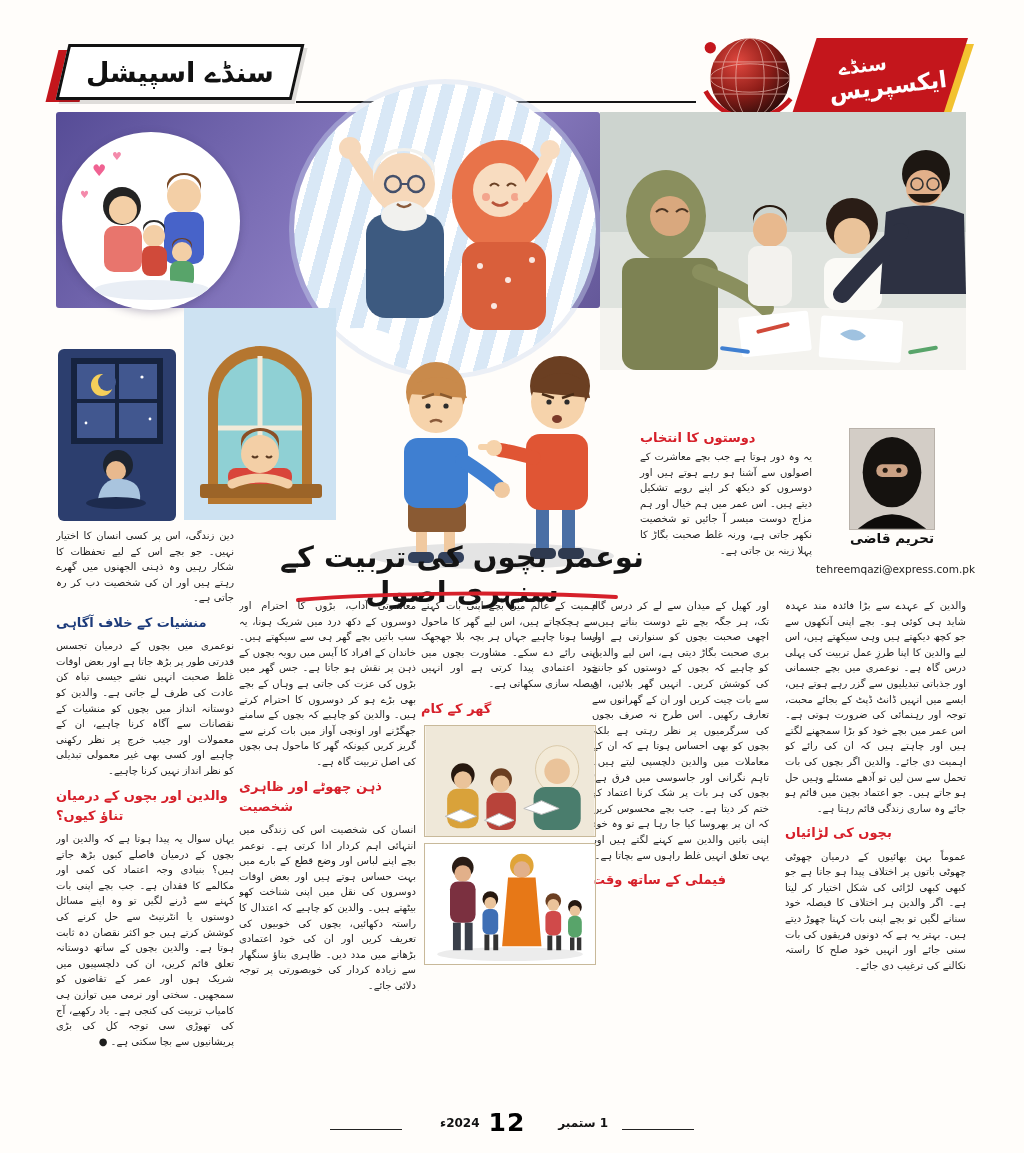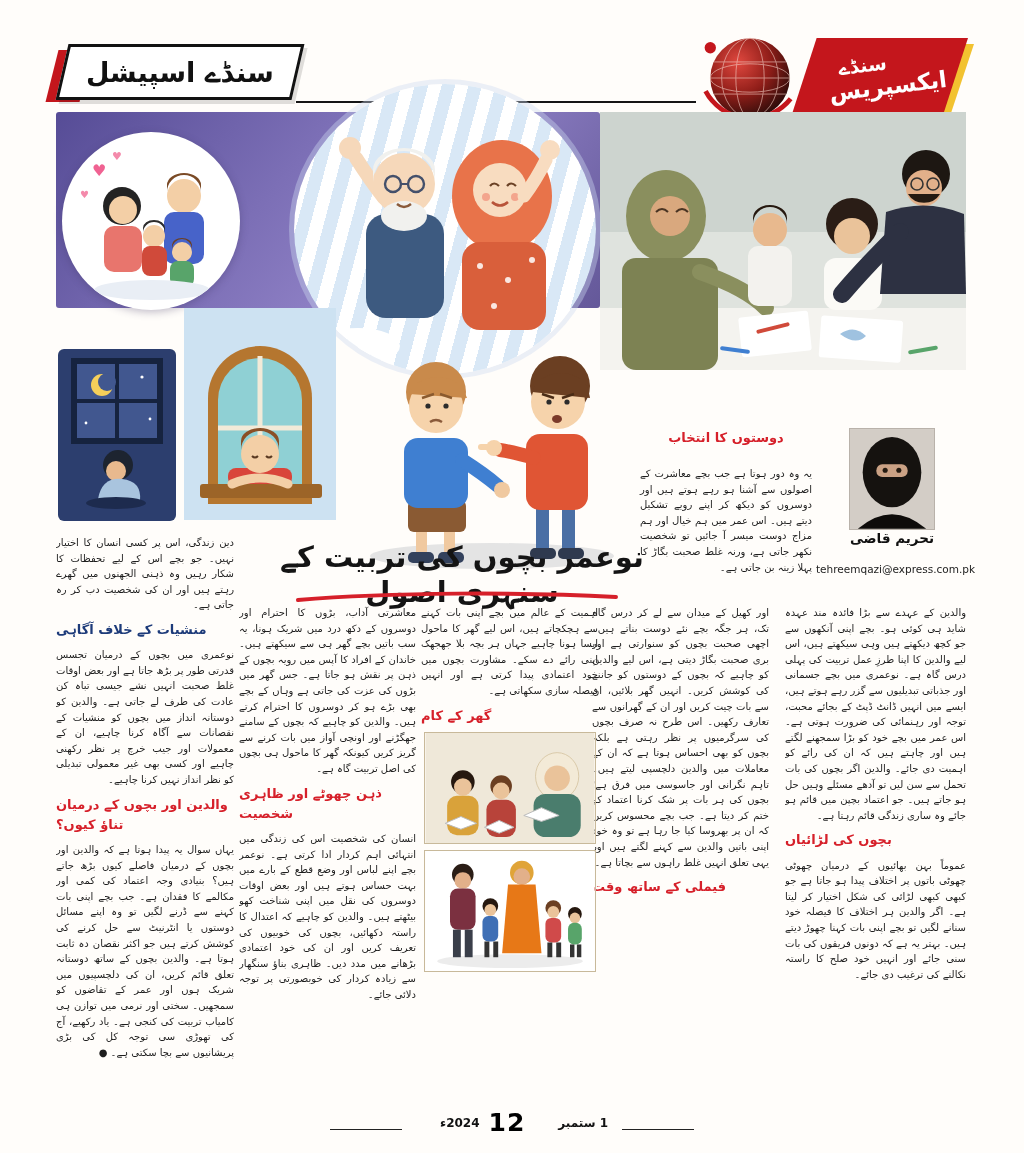--- a/index.html
+++ b/index.html
@@ -37,30 +37,30 @@
   .card-window { position:absolute; left:184px; top:308px; width:152px; height:212px; overflow:hidden; }
   .boys-art    { position:absolute; left:346px; top:300px; width:292px; height:276px; }
 
   
   .headline { position:absolute; left:248px; top:540px; width:428px; text-align:center;
               font-size:29px; font-weight:bold; color:#141414; direction:rtl; line-height:1.2; }
   .headline-swoosh { position:absolute; left:292px; top:590px; width:330px; height:14px; }
 
   
   .intro { position:absolute; left:640px; top:430px; width:172px; }
-  .intro h3 { color:#d6202a; font-size:13px; font-weight:bold; text-align:center; direction:rtl; margin-bottom:21px; }
+  .intro h3 { color:#d6202a; font-size:13px; font-weight:bold; text-align:left; direction:rtl; margin-bottom:4px; }
   .author { position:absolute; left:816px; top:428px; width:152px; text-align:center; }
   .author-photo { width:86px; height:102px; margin:0 auto; border:1px solid #b9b2aa; background:#d8d2cb; }
   .author-name { font-size:13.5px; font-weight:bold; color:#111; direction:rtl; }
   .author-email { font-size:10.5px; color:#222; margin-top:17px; font-family:"DejaVu Sans", sans-serif; }
 
   
   .body-text { font-size:10px; line-height:1.56; text-align:justify; color:#1d1d1d; direction:rtl; }
   .col { position:absolute; overflow:hidden; }
-  .col p { margin-bottom:5px;margin-top:7px; }
+  .col p { margin-bottom:5px; }
   .col-a { left:56px;  top:528px; width:178px; height:588px; }
   .col-b { left:239px; top:598px; width:177px; height:518px; }
   .col-c { left:421px; top:598px; width:177px; height:518px; }
   .col-d { left:592px; top:598px; width:177px; height:518px; }
   .col-e { left:785px; top:598px; width:181px; height:518px; }
   .h-red  { color:#d6202a; font-weight:bold; font-size:13px; text-align:left; direction:rtl; margin:7px 0 5px; }
   .h-navy { color:#1d3b7a; }
   .inset-fig { width:172px; margin:6px auto 0; border:1px solid #c8b99a; display:block; }
 
   

